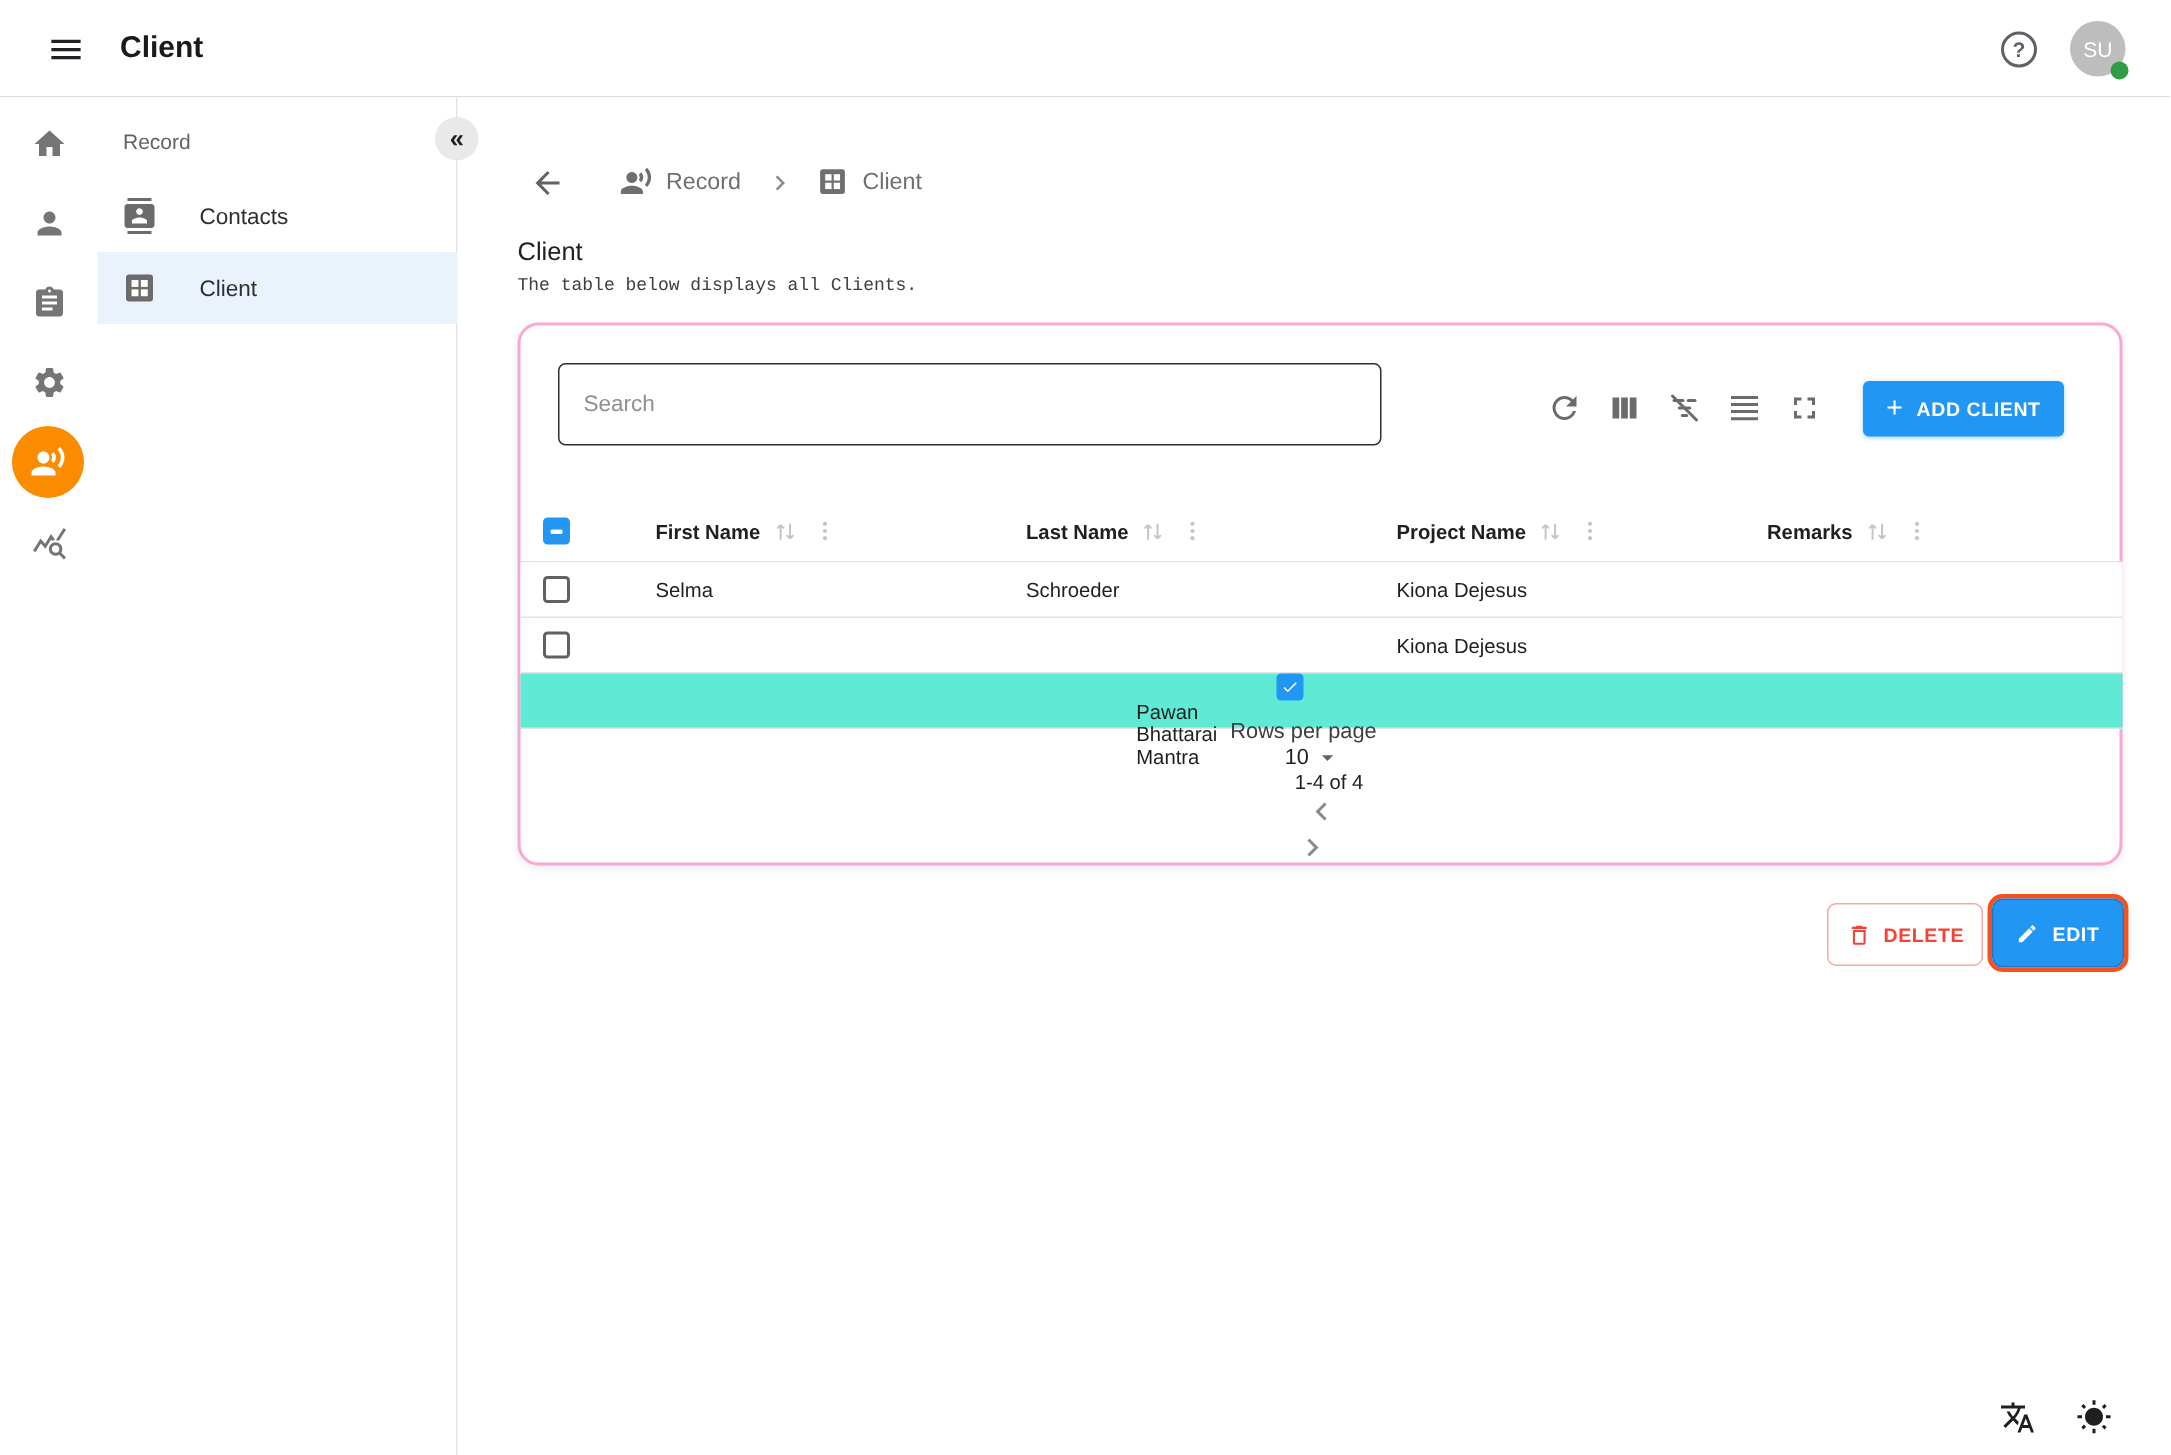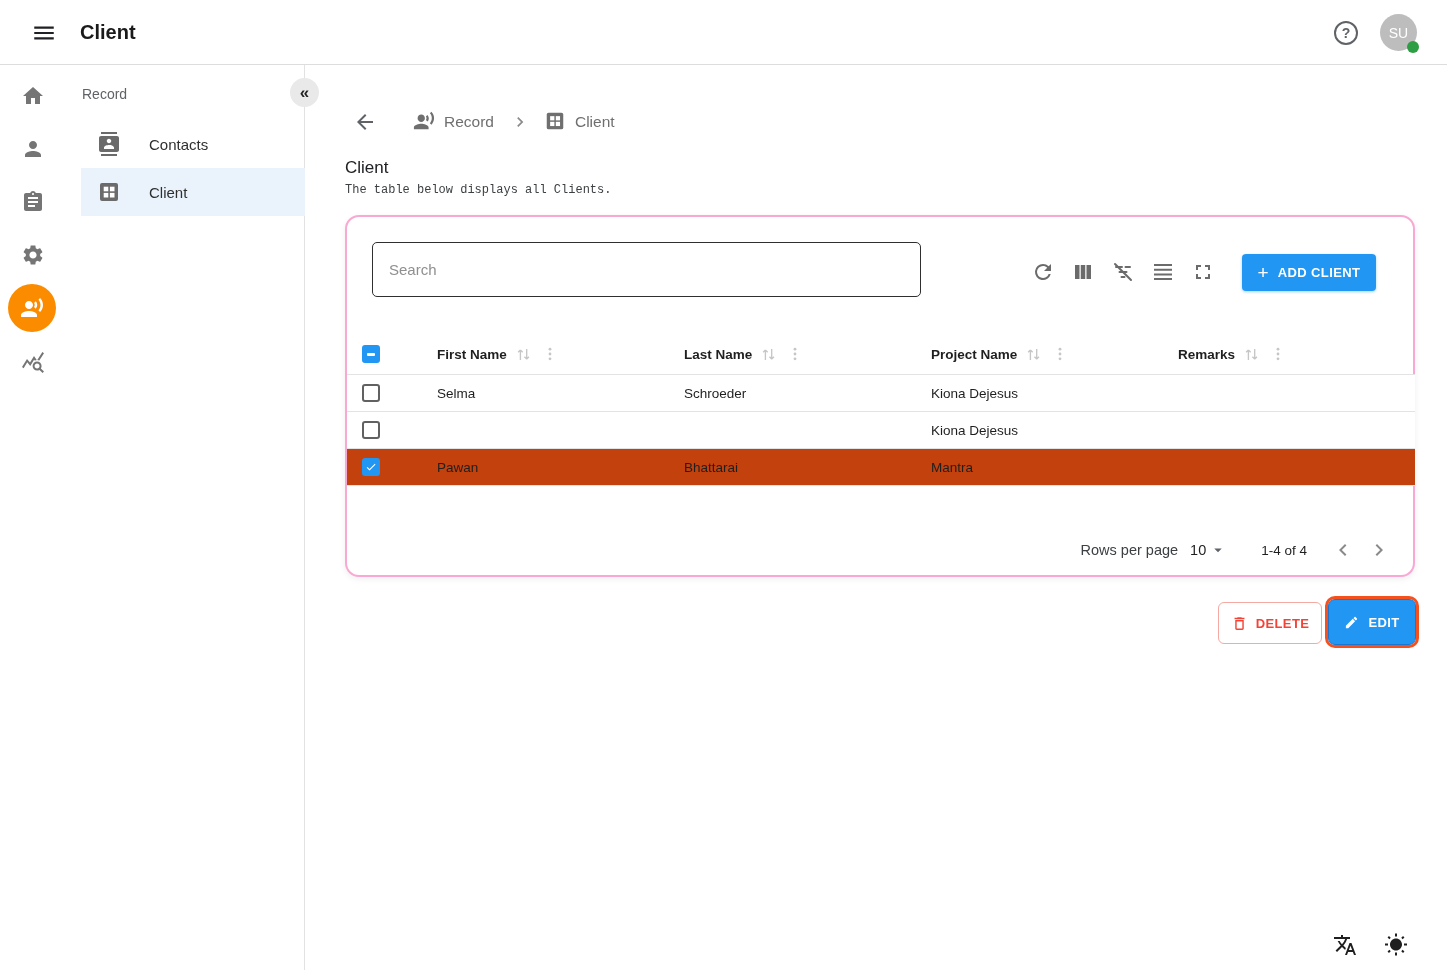--- a/index.html
+++ b/index.html
@@ -28,21 +28,21 @@
   .rail-item { position:absolute; left:21px; width:24px; height:24px; color:#757575; cursor:pointer; }
   .rail-item svg { width:24px; height:24px; fill:currentColor; }
   .rail-item.active-wrap { left:8px; width:48px; height:48px; background:#FB8C00; border-radius:50%;
                            display:flex; align-items:center; justify-content:center; color:#fff; }
   .rail-item.active-wrap svg { width:24px; height:24px; }
 
   
   .sidenav { position:absolute; left:65px; top:65px; width:240px; height:905px; background:#fff;
              border-right:1px solid #e2e2e2; }
   .sidenav-section { position:absolute; left:17px; top:21px; font-size:14px; color:#5f6368; }
-  .nav-item { position:absolute; left:16px; width:240px; height:48px; display:flex; align-items:center;
+  .nav-item { position:absolute; left:0; width:240px; height:48px; display:flex; align-items:center;
               cursor:pointer; }
   .nav-item .nav-icon { margin-left:16px; width:24px; height:24px; color:#6b6b6b; }
   .nav-item .nav-icon svg { width:24px; height:24px; fill:currentColor; }
   .nav-item .nav-label { margin-left:28px; font-size:15px; color:#2f2f2f; }
   .nav-item.selected { background:#EAF3FC; }
   .collapse-btn { position:absolute; left:290px; top:78px; width:29px; height:29px; border-radius:50%;
                   background:#e9e9e9; display:flex; align-items:center; justify-content:center;
                   font-size:17px; font-weight:700; color:#1f1f1f; cursor:pointer; z-index:5; }
 
   
@@ -99,26 +99,26 @@
   .checkbox.indeterminate { background:#2196F3; border-color:#2196F3; }
   .checkbox.indeterminate::after { content:""; position:absolute; left:3px; top:6px; width:8px; height:2.5px;
               background:#fff; border-radius:1px; }
   .checkbox.checked { background:#2196F3; border-color:#2196F3; }
   .checkbox.checked svg { position:absolute; left:1px; top:1px; width:12px; height:12px; fill:#fff; }
   .checkbox svg { display:none; }
   .checkbox.checked svg { display:block; }
 
   .trow { position:absolute; left:0; width:1068px; height:37px; display:flex; align-items:center;
           border-bottom:1px solid #e3e3e3; background:#fff; cursor:pointer; }
-  .trow.selected { background:#c2410c; }
+  .trow.selected { background:#5eead4;flex-direction:column; }
   .cell { font-size:13.5px; color:#1f1f1f; }
 
   
   .tfoot { position:absolute; left:0; top:306px; width:1068px; height:54px; display:flex;
-           align-items:center; justify-content:flex-end; padding-right:24px; gap:0; }
+           align-items:center; justify-content:flex-end; padding-right:24px; gap:0;flex-direction:column; }
   .rpp-label { font-size:14.5px; color:#3c4043; }
   .rpp-select { display:flex; align-items:center; margin-left:12px; cursor:pointer; }
   .rpp-value { font-size:14.5px; color:#1f1f1f; }
   .rpp-caret { width:18px; height:18px; color:#5f6368; margin-left:3px; }
   .rpp-caret svg { width:18px; height:18px; fill:currentColor; }
   .range-label { font-size:13.5px; color:#1f1f1f; margin-left:34px; }
   .pg-btn { width:24px; height:24px; color:#8a8a8a; cursor:pointer; }
   .pg-btn svg { width:24px; height:24px; fill:currentColor; }
   .pg-prev { margin-left:24px; } .pg-next { margin-left:12px; }
 

